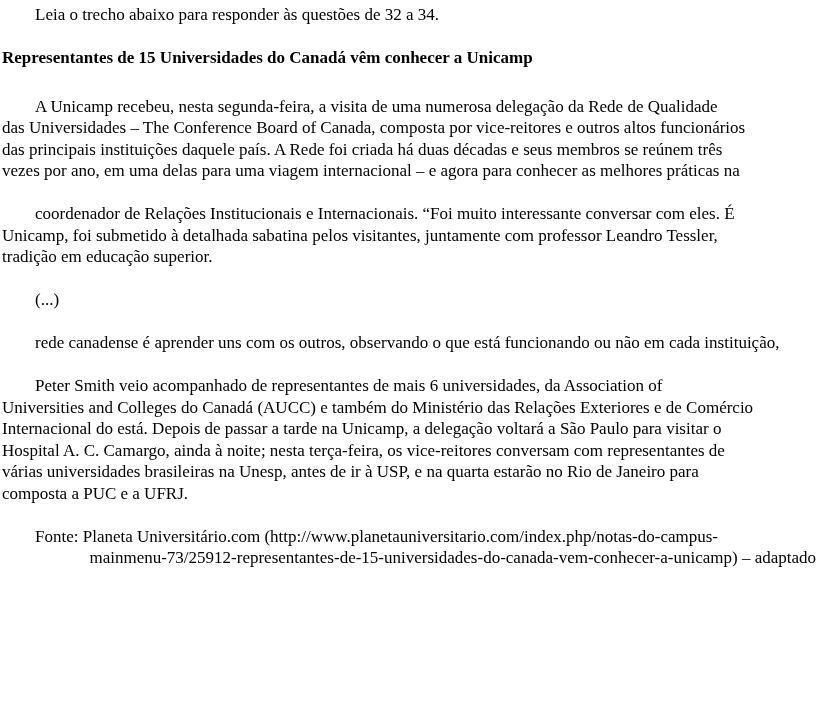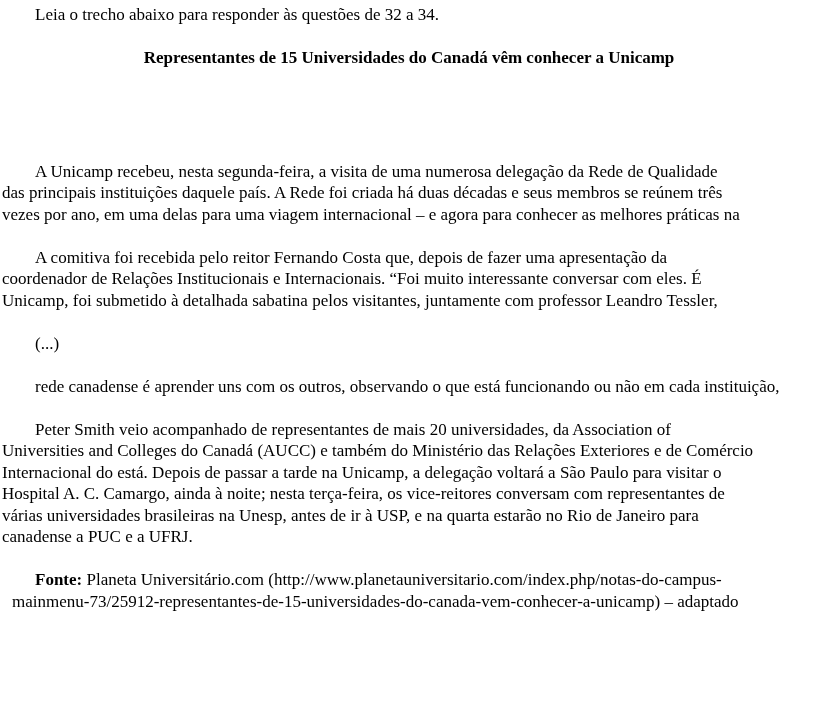--- a/index.html
+++ b/index.html
@@ -24,72 +24,73 @@
   }
   .line {
     white-space: nowrap;
   }
   .intro {
     text-indent: 33px;
     margin-bottom: 21.5px;
   }
   .title {
     font-weight: bold;
-    text-align: center;
-    margin-bottom: 92px;
+    margin-bottom: 27px;
   }
   .para {
     margin-bottom: 21.5px;
   }
   .para .line:first-child {
     text-indent: 33px;
   }
   .src2 {
     padding-left: 10px;
+    text-align: right;
   }
   .bold {
-    font-weight: bold;
+    font-weight: normal;
   }
 </style>
 </head>
 <body>
 
 <div class="doc">
 
   <div class="line intro">Leia o trecho abaixo para responder às questões de 32 a 34.</div>
 
   <div class="title">Representantes de 15 Universidades do Canadá vêm conhecer a Unicamp</div>
 
   <div class="para">
     <div class="line">A Unicamp recebeu, nesta segunda-feira, a visita de uma numerosa delegação da Rede de Qualidade</div>
+    <div class="line">das Universidades – The Conference Board of Canada, composta por vice-reitores e outros altos funcionários</div>
     <div class="line">das principais instituições daquele país. A Rede foi criada há duas décadas e seus membros se reúnem três</div>
     <div class="line">vezes por ano, em uma delas para uma viagem internacional – e agora para conhecer as melhores práticas na</div>
   </div>
 
   <div class="para">
-    <div class="line">A comitiva foi recebida pelo reitor Fernando Costa que, depois de fazer uma apresentação da</div>
     <div class="line">coordenador de Relações Institucionais e Internacionais. “Foi muito interessante conversar com eles. É</div>
     <div class="line">Unicamp, foi submetido à detalhada sabatina pelos visitantes, juntamente com professor Leandro Tessler,</div>
+    <div class="line">tradição em educação superior.</div>
   </div>
 
   <div class="para">
     <div class="line">(...)</div>
   </div>
 
   <div class="para">
     <div class="line">rede canadense é aprender uns com os outros, observando o que está funcionando ou não em cada instituição,</div>
   </div>
 
   <div class="para">
-    <div class="line">Peter Smith veio acompanhado de representantes de mais 20 universidades, da Association of</div>
+    <div class="line">Peter Smith veio acompanhado de representantes de mais 6 universidades, da Association of</div>
     <div class="line">Universities and Colleges do Canadá (AUCC) e também do Ministério das Relações Exteriores e de Comércio</div>
     <div class="line">Internacional do está. Depois de passar a tarde na Unicamp, a delegação voltará a São Paulo para visitar o</div>
     <div class="line">Hospital A. C. Camargo, ainda à noite; nesta terça-feira, os vice-reitores conversam com representantes de</div>
     <div class="line">várias universidades brasileiras na Unesp, antes de ir à USP, e na quarta estarão no Rio de Janeiro para</div>
-    <div class="line">canadense a PUC e a UFRJ.</div>
+    <div class="line">composta a PUC e a UFRJ.</div>
   </div>
 
   <div class="para">
     <div class="line"><span class="bold">Fonte:</span><span> Planeta Universitário.com (http://www.planetauniversitario.com/index.php/notas-do-campus-</span></div>
     <div class="line src2">mainmenu-73/25912-representantes-de-15-universidades-do-canada-vem-conhecer-a-unicamp) – adaptado</div>
   </div>
 
 </div>
 
 </body></html>

